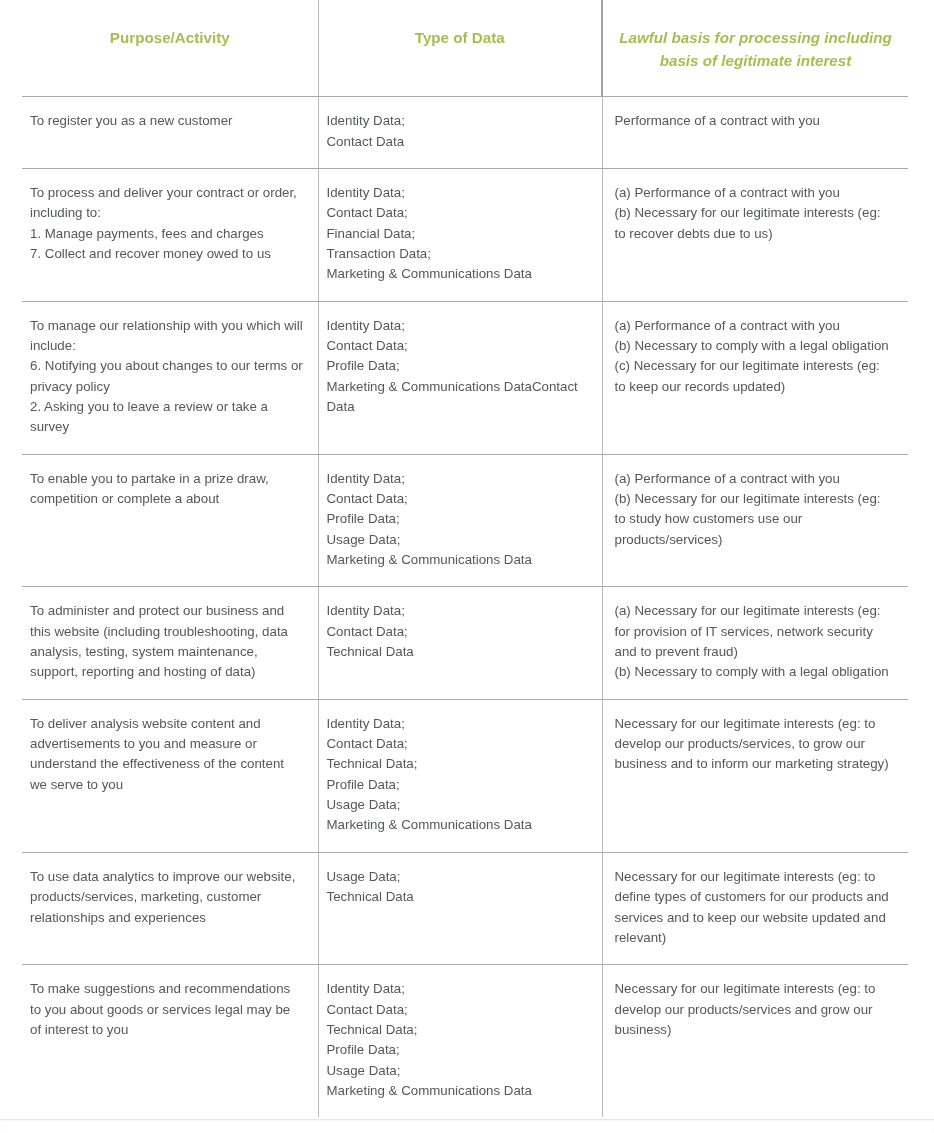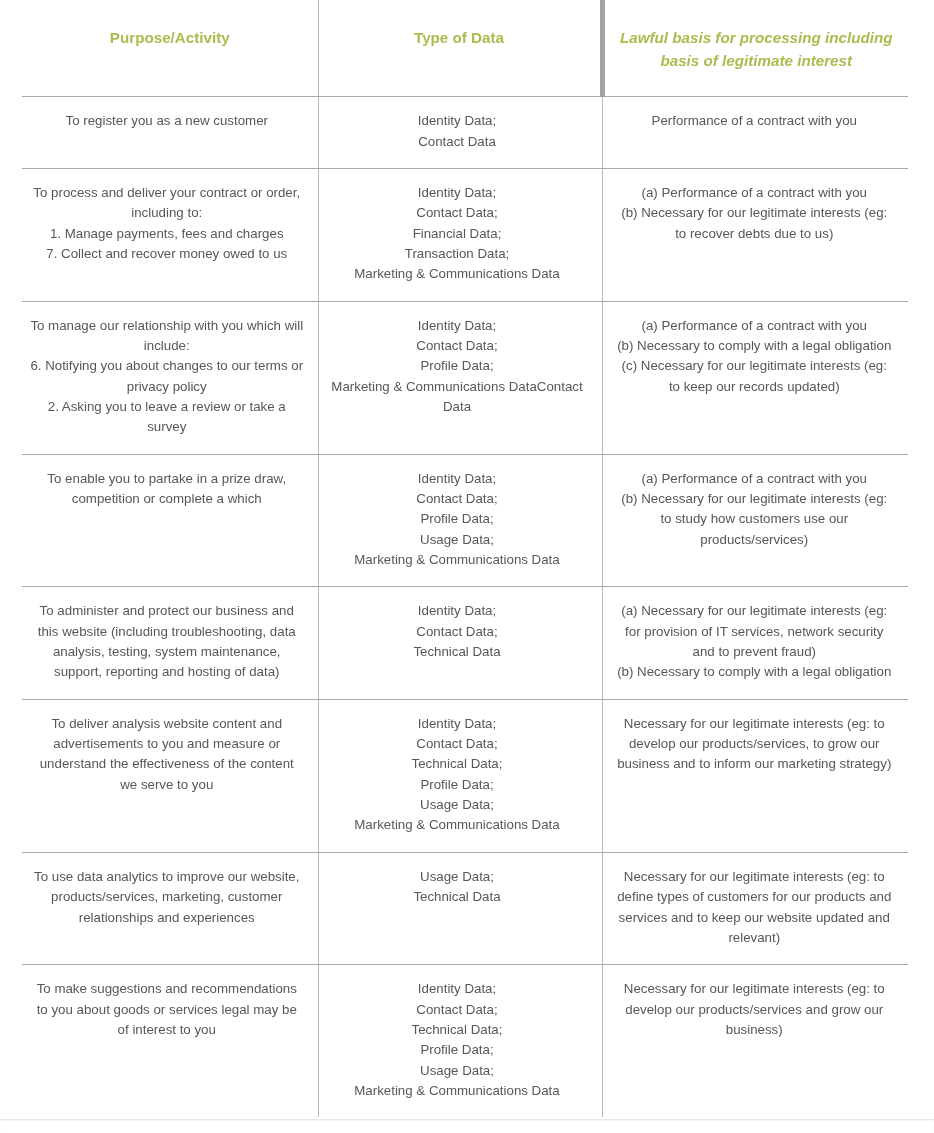--- a/index.html
+++ b/index.html
@@ -41,36 +41,35 @@
 
   th.col-head {
     color: #a9bd4f;
     font-weight: bold;
     font-size: 15.2px;
     text-align: center;
     vertical-align: top;
     padding: 26px 14px 24px 14px;
     line-height: 1.52;
     border-bottom: 1.5px solid #a9a9a9;
-    border-right: 5px solid #a3a3a3;
+    border-right: 2px solid #a3a3a3;
     box-sizing: border-box;
   }
   th.col-head:last-child { border-right: none; font-style: italic; }
   th.col-head.first { border-right: 1px solid #b9b9b9; }
 
   td.cell {
     vertical-align: top;
     padding: 14px 14px 16px 8px;
     line-height: 1.53;
     border-bottom: 1.5px solid #a9a9a9;
     border-right: 1px solid #b9b9b9;
     color: #555759;
     box-sizing: border-box;
     white-space: pre-line;
-    text-align: center;
   }
   td.cell:last-child { border-right: none; }
   td.cell.c-purpose { padding-left: 8px; }
   td.cell.c-type { padding-left: 8px; }
   td.cell.c-basis { padding-left: 12px; }
 
   tr.last-row td.cell { border-bottom: none; }
 
   .bottom-edge {
     position: absolute;
@@ -126,21 +125,21 @@
 2. Asking you to leave a review or take a survey</td>
           <td class="cell c-type">Identity Data;
 Contact Data;
 Profile Data;
 Marketing &amp; Communications DataContact Data</td>
           <td class="cell c-basis">(a) Performance of a contract with you
 (b) Necessary to comply with a legal obligation
 (c) Necessary for our legitimate interests (eg: to keep our records updated)</td>
         </tr>
         <tr>
-          <td class="cell c-purpose">To enable you to partake in a prize draw, competition or complete a which</td>
+          <td class="cell c-purpose">To enable you to partake in a prize draw, competition or complete a about</td>
           <td class="cell c-type">Identity Data;
 Contact Data;
 Profile Data;
 Usage Data;
 Marketing &amp; Communications Data</td>
           <td class="cell c-basis">(a) Performance of a contract with you
 (b) Necessary for our legitimate interests (eg: to study how customers use our products/services)</td>
         </tr>
         <tr>
           <td class="cell c-purpose">To administer and protect our business and this website (including troubleshooting, data analysis, testing, system maintenance, support, reporting and hosting of data)</td>

